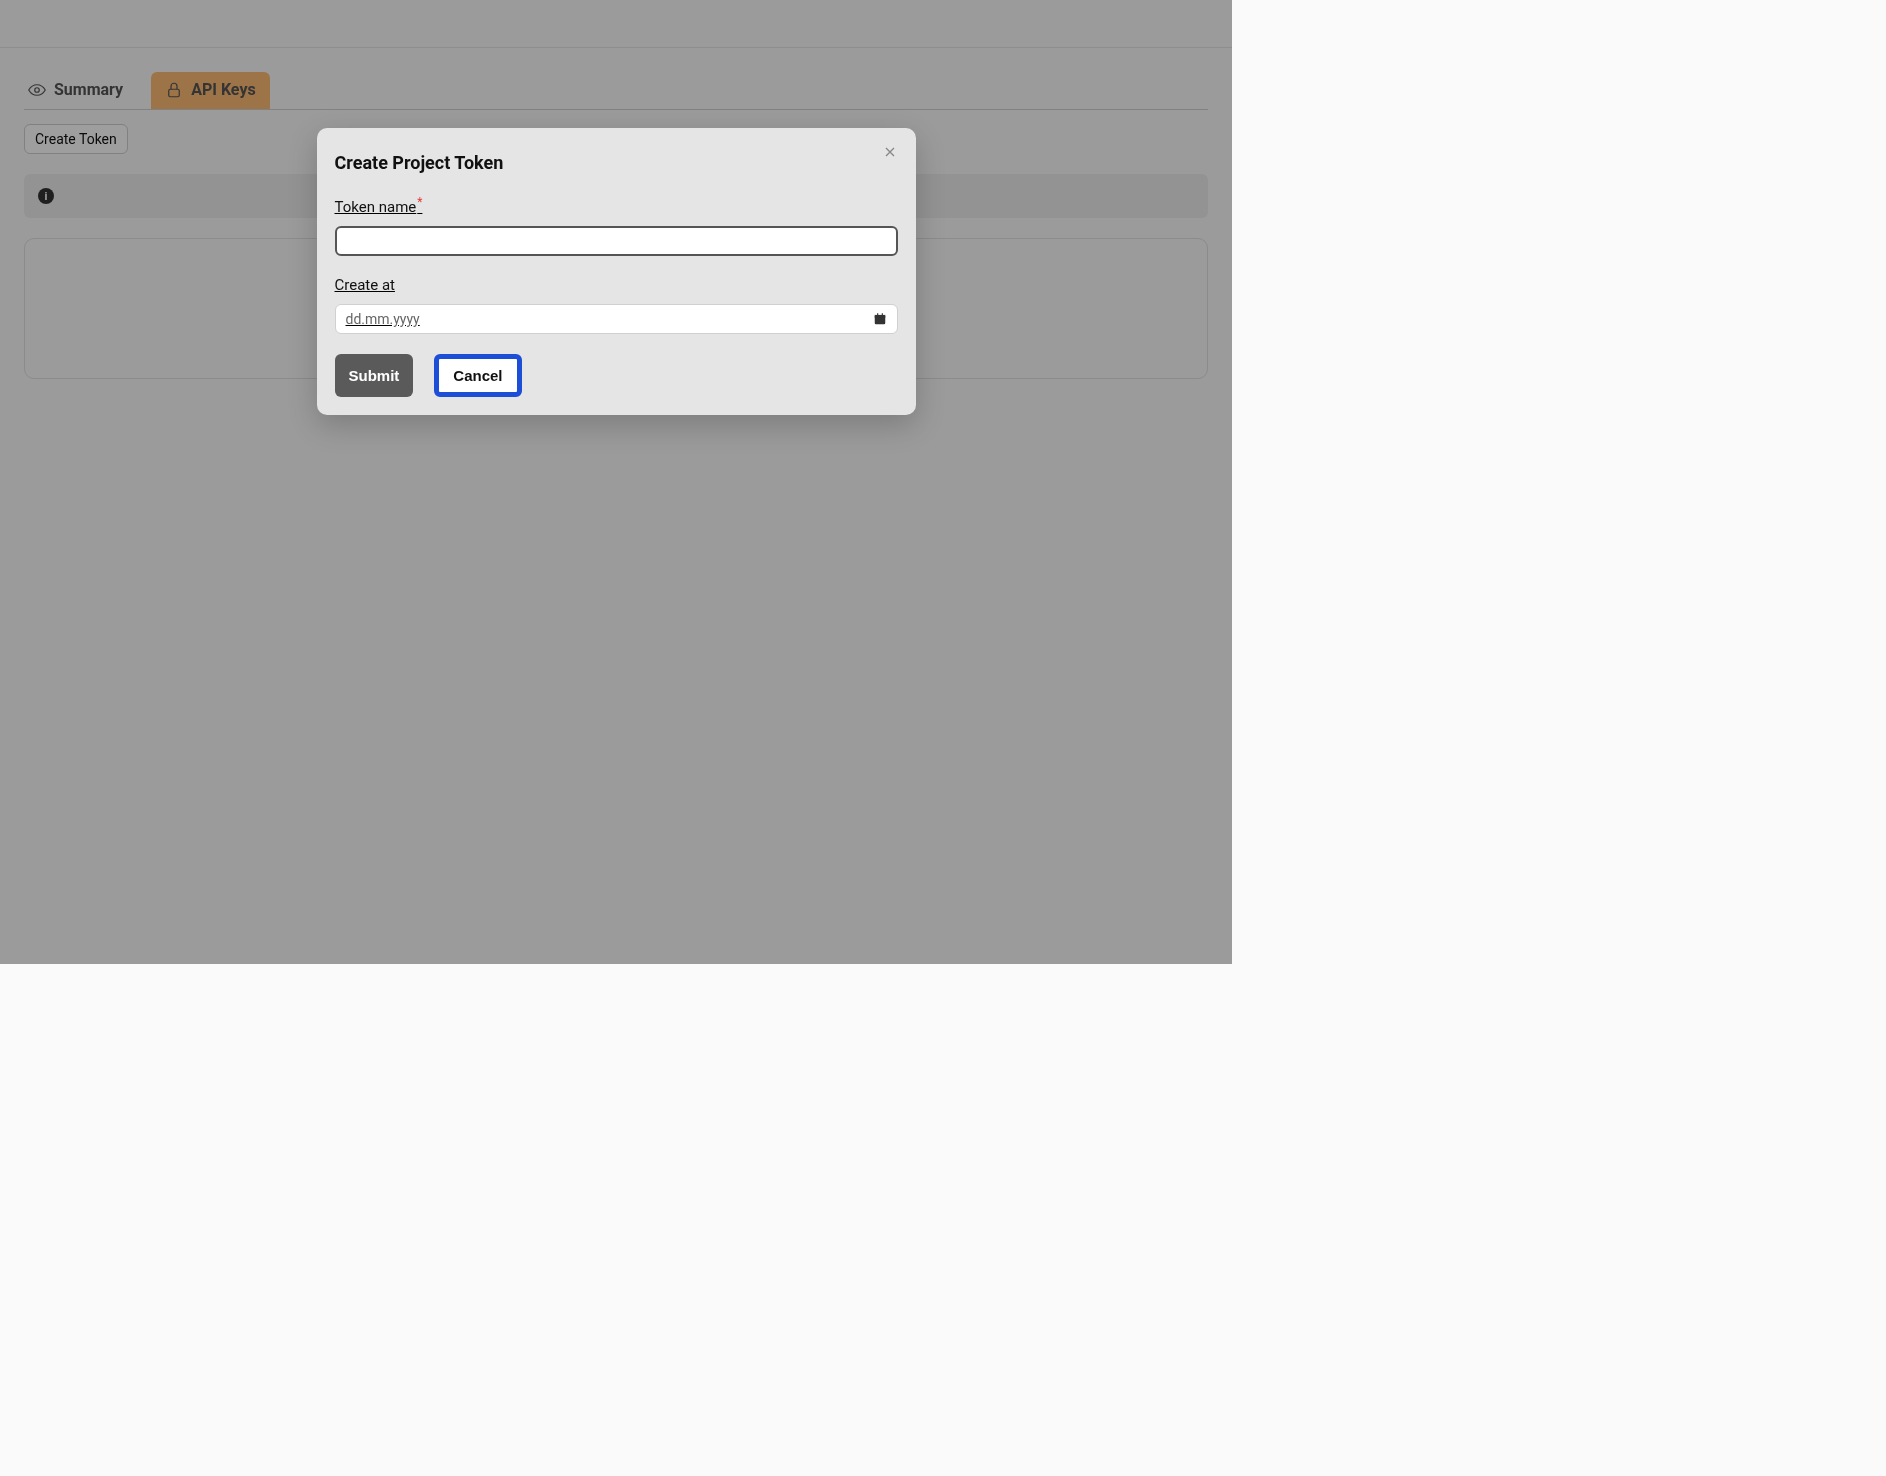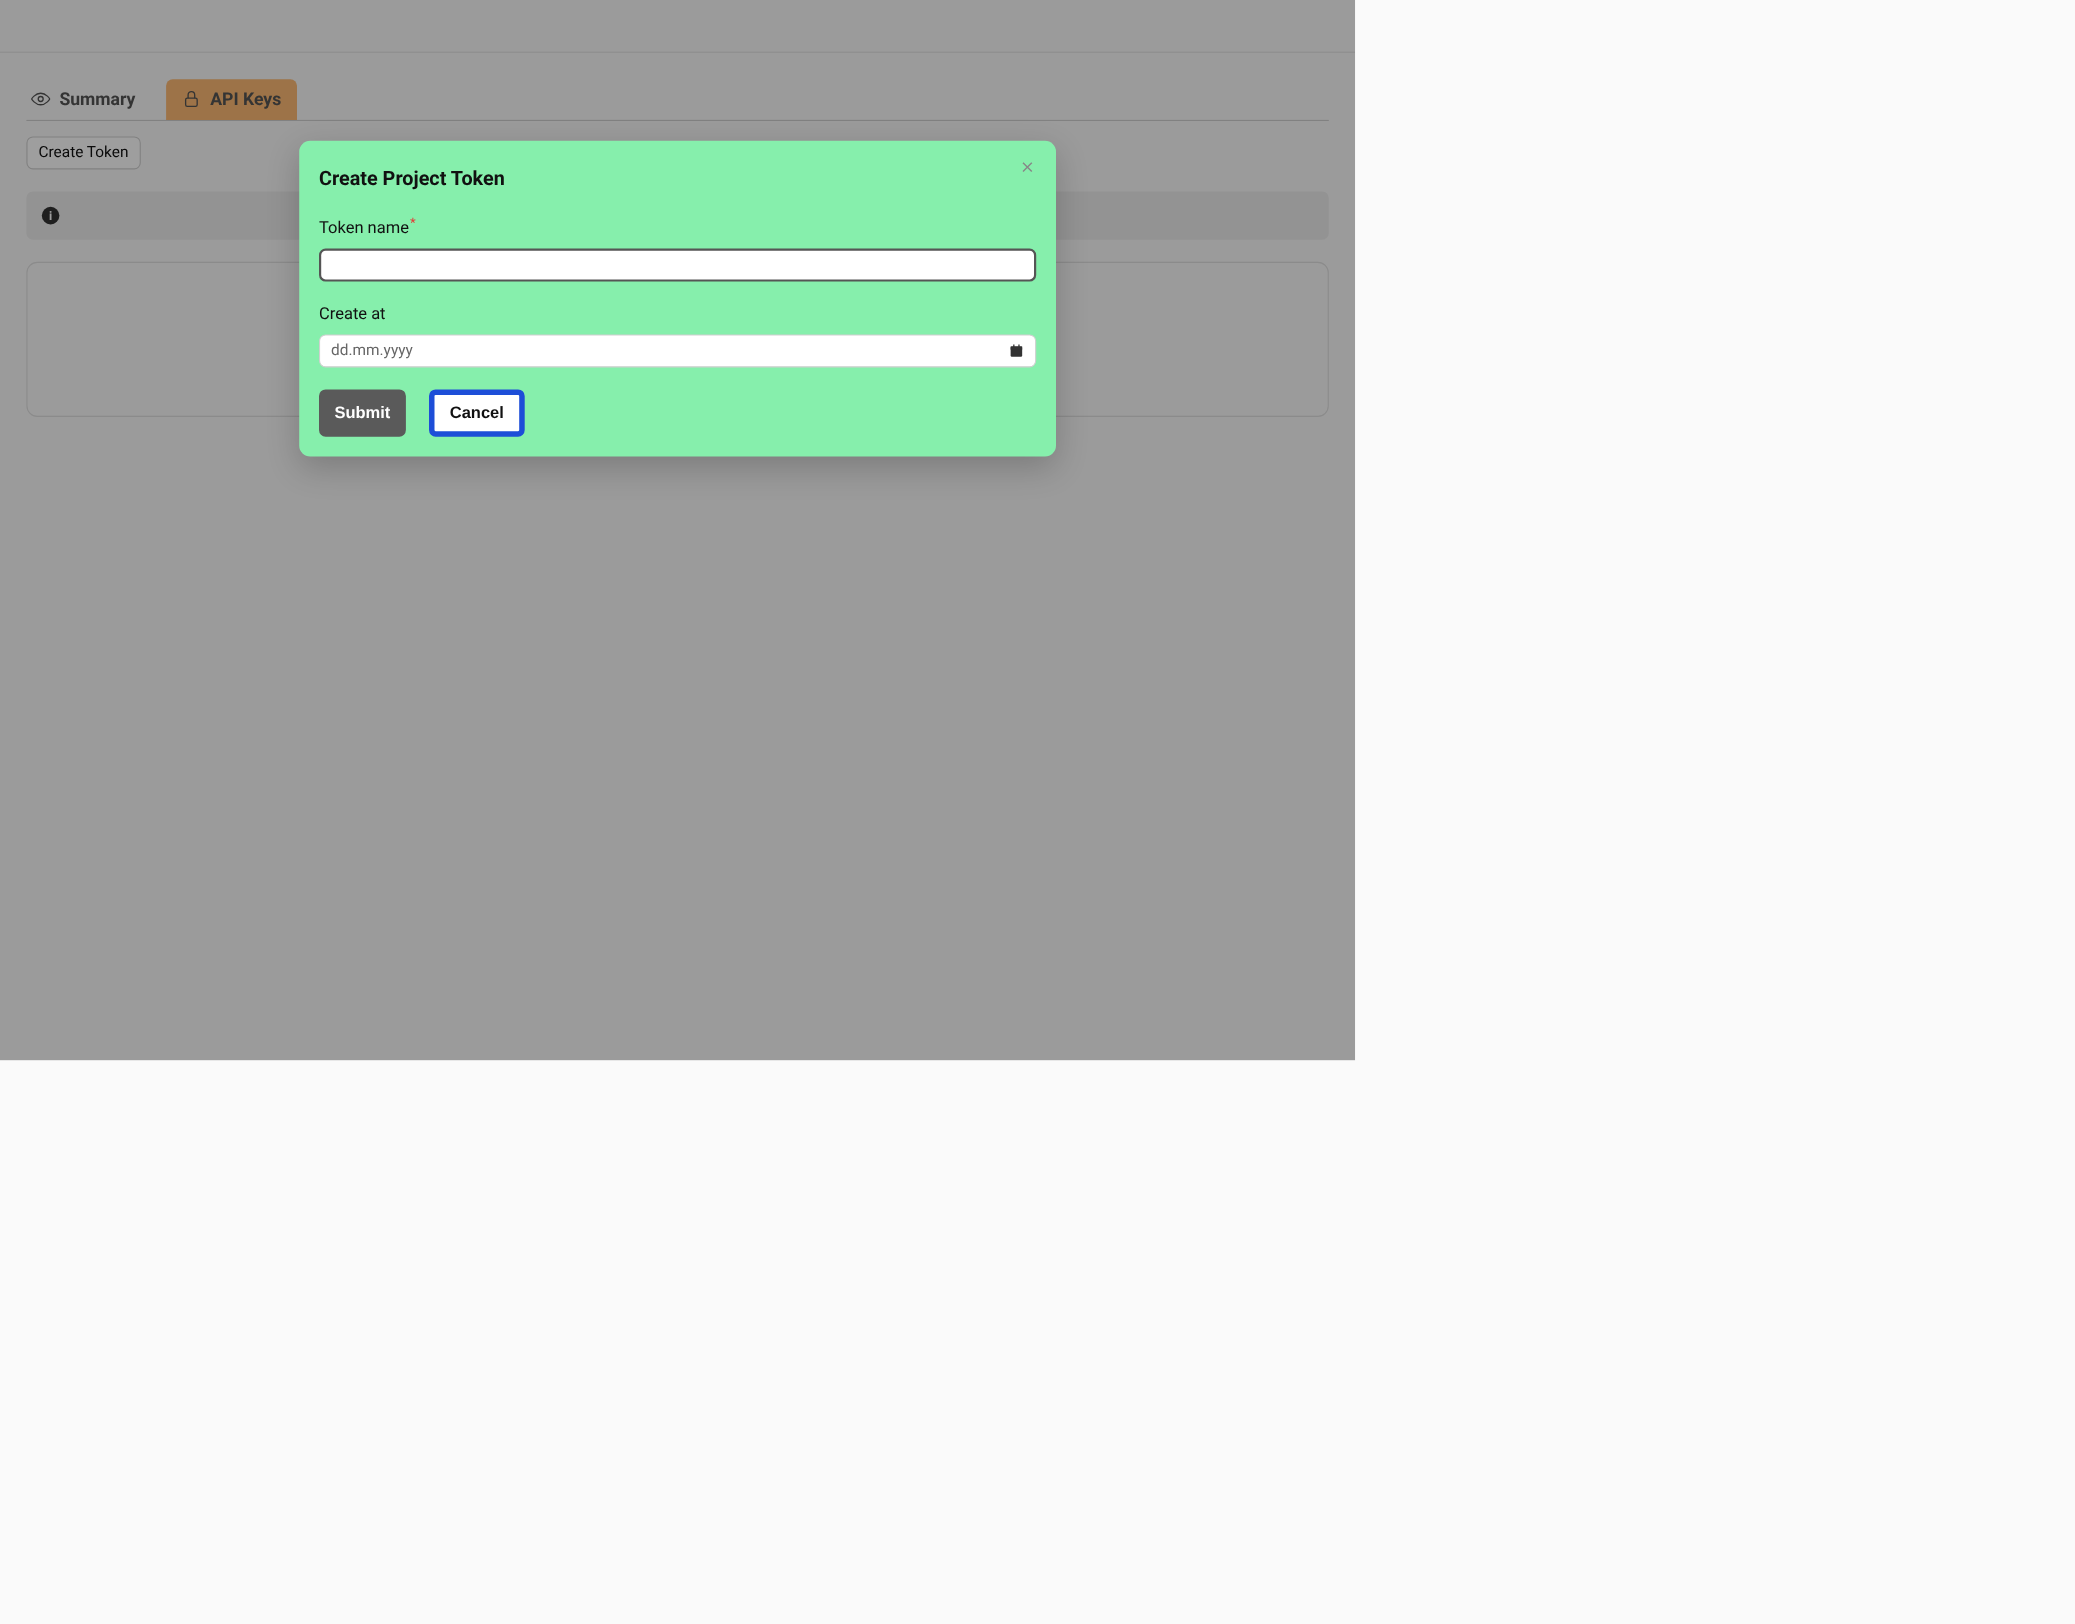--- a/index.html
+++ b/index.html
@@ -126,22 +126,22 @@
       position: absolute;
       inset: 0;
       background: rgba(0, 0, 0, 0.38);
       display: flex;
       align-items: flex-start;
       justify-content: center;
       padding-top: 128px;
     }
     
     .modal {
-      width: 688px;
-      background: #86efac;
+      width: 599px;
+      background: #e5e5e5;
       border-radius: 10px;
       padding: 24px 18px 18px 18px;
       position: relative;
       box-shadow: 0 10px 30px rgba(0,0,0,0.2);
     }
     
     .modal-title {
       font-size: 18px;
       font-weight: 700;
       color: #111;
@@ -162,20 +162,21 @@
     
     .close-btn svg {
       width: 16px;
       height: 16px;
       stroke: #888;
       stroke-width: 2;
     }
     
     .form-group {
       margin-bottom: 20px;
+      text-decoration: underline;
     }
     
     .form-label {
       display: block;
       font-size: 15px;
       color: #111;
       margin-bottom: 10px;
     }
     
     .required-star {

